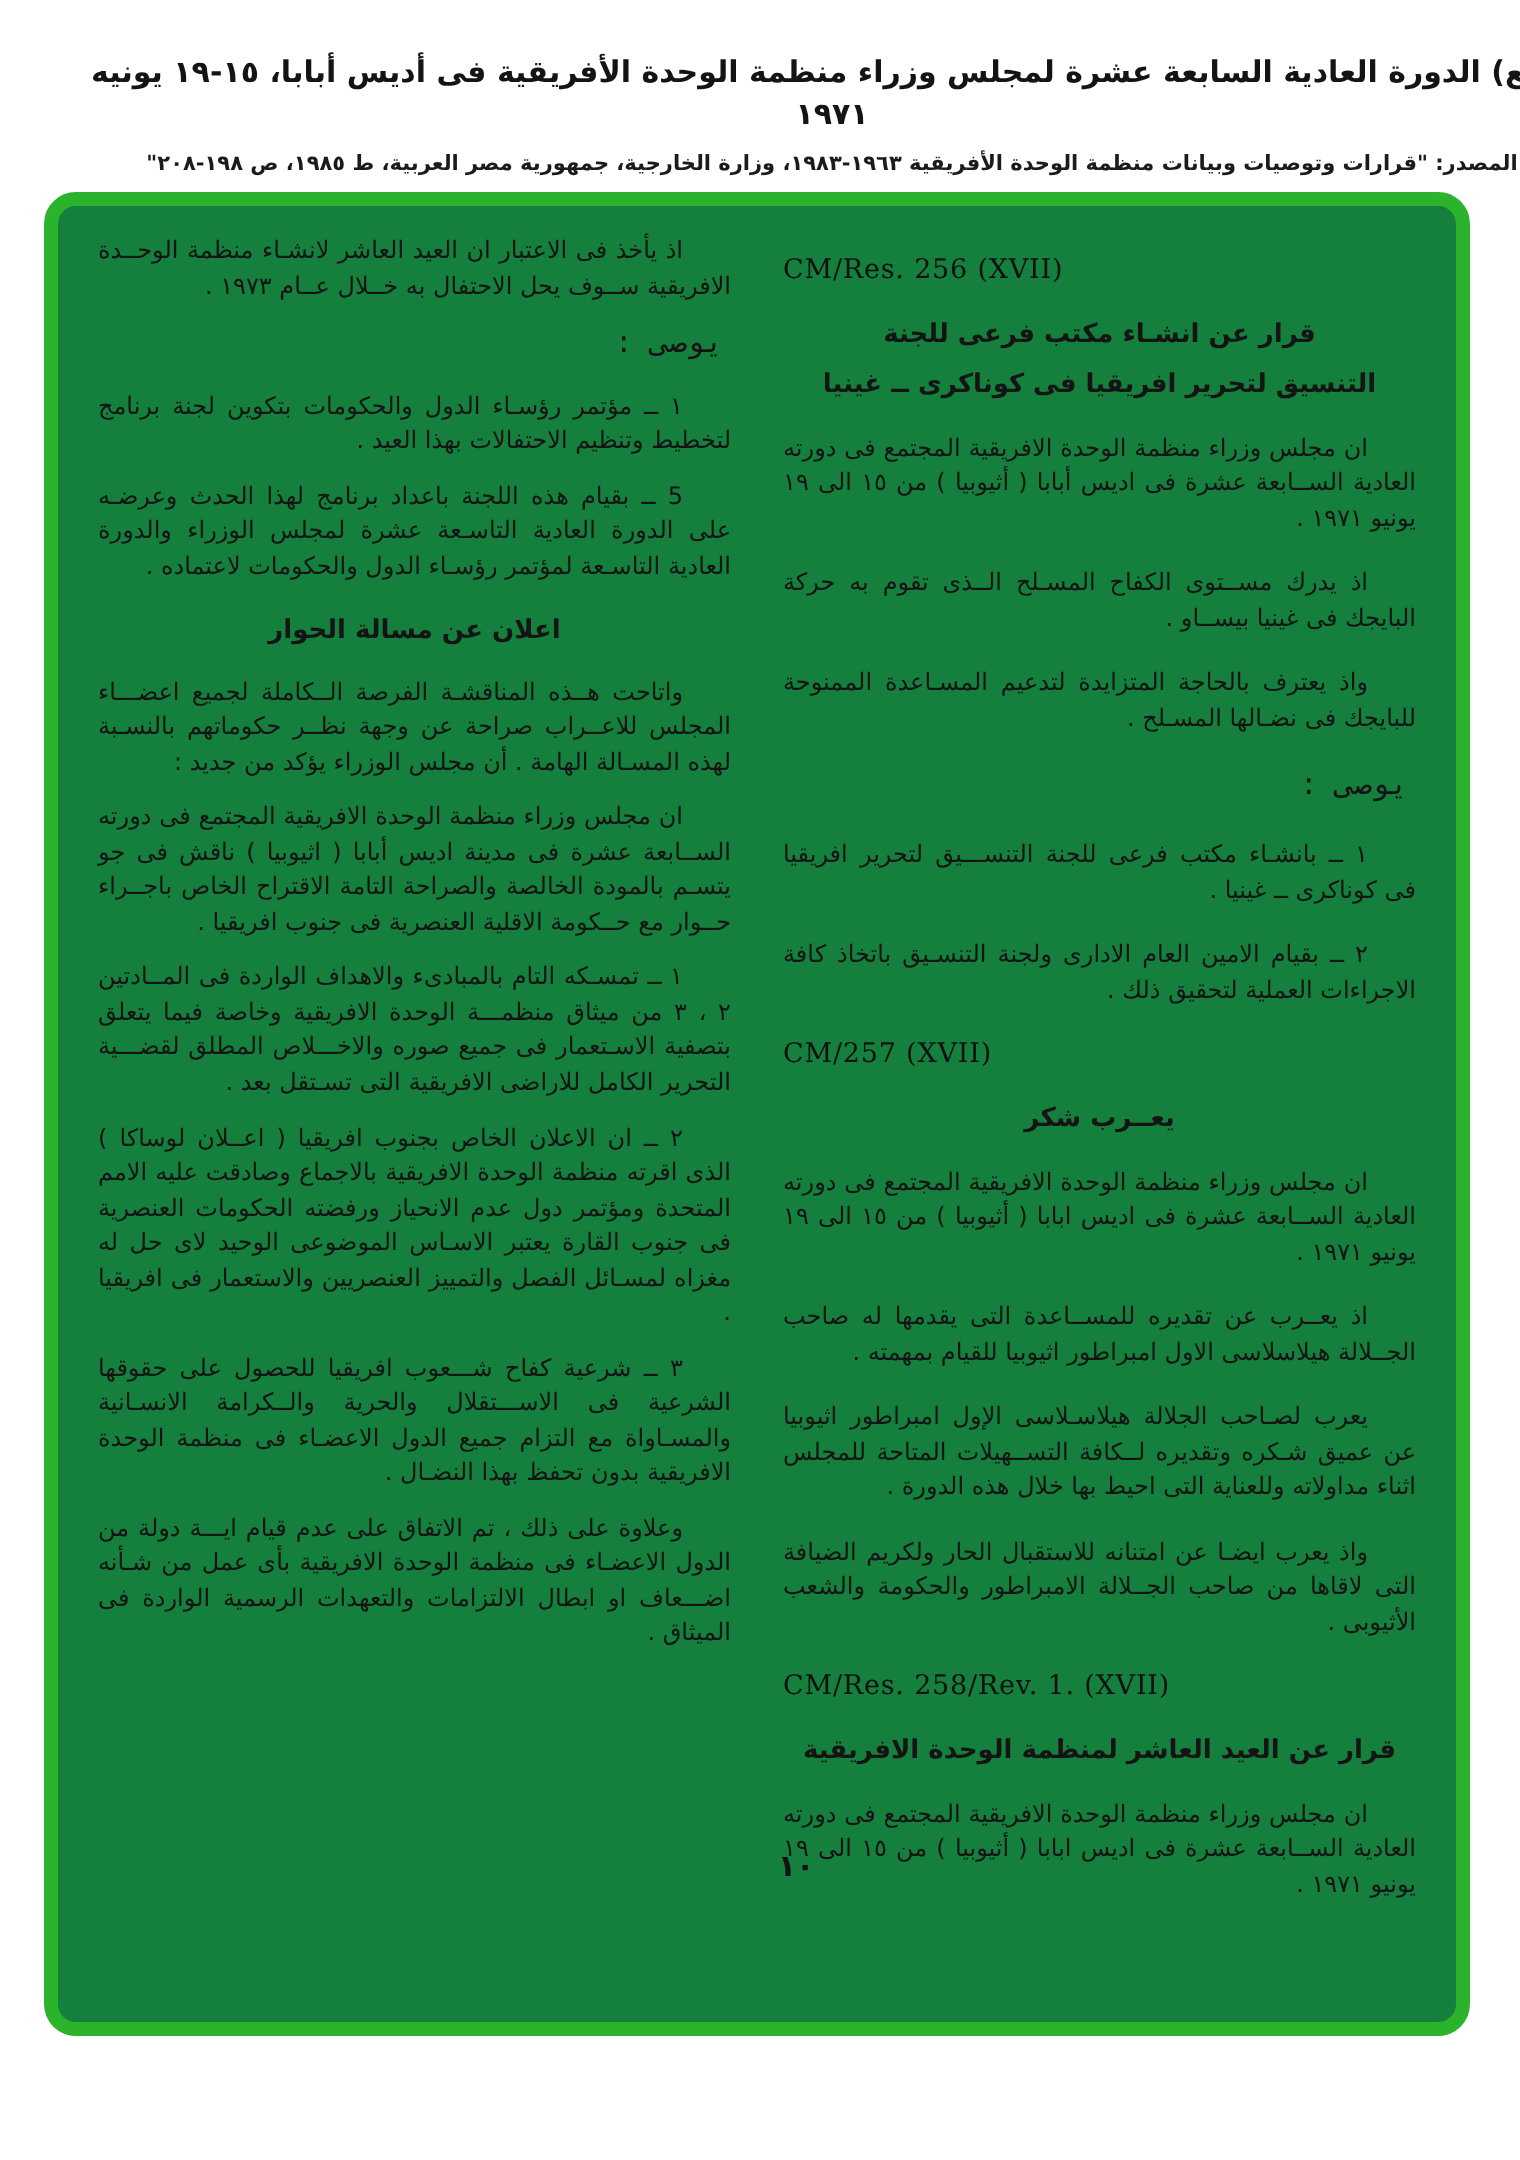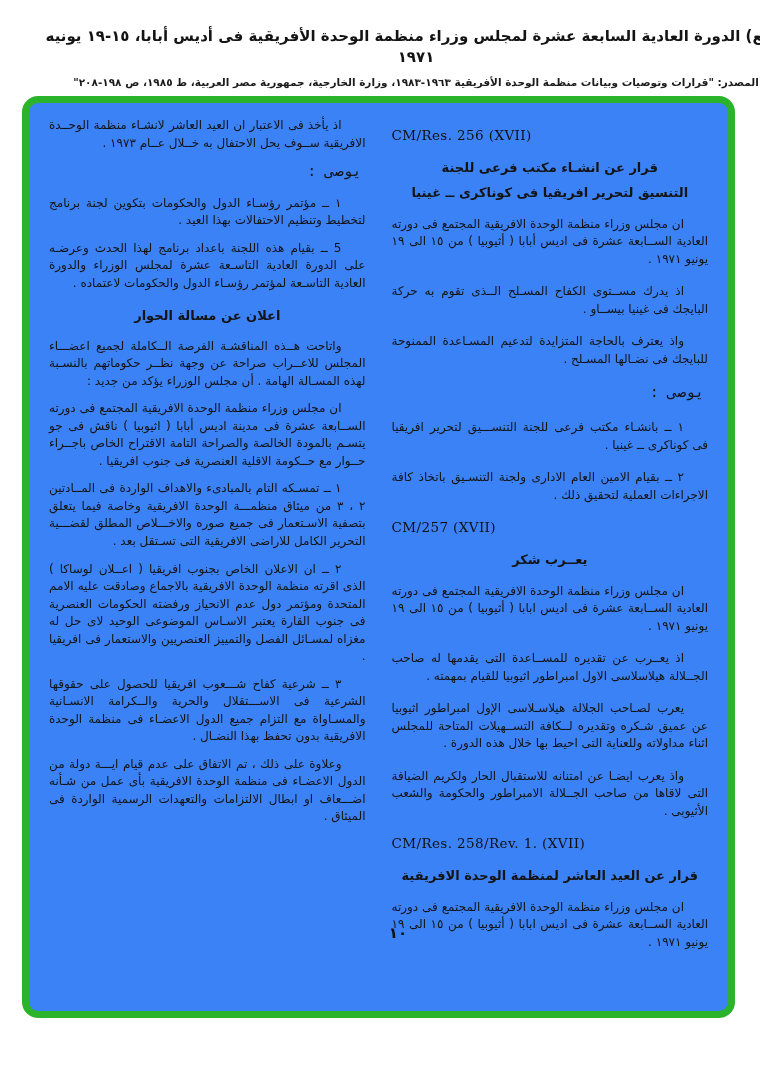--- a/index.html
+++ b/index.html
@@ -45,21 +45,21 @@
     width: 713px;
     height: 922px;
     box-sizing: border-box;
     border: 7px solid #2bb32c;
     border-radius: 16px;
     padding: 14px 20px 10px 20px;
     direction: rtl;
     display: flex;
     gap: 26px;
     overflow: hidden;
-    background: #3b82f6;
+    background: #15803d;
   }
   .col {
     flex: 1 1 0;
     min-width: 0;
   }
   
   .block { margin: 0 0 11px 0; }
   .block-code {
     direction: ltr;
     text-align: left;

